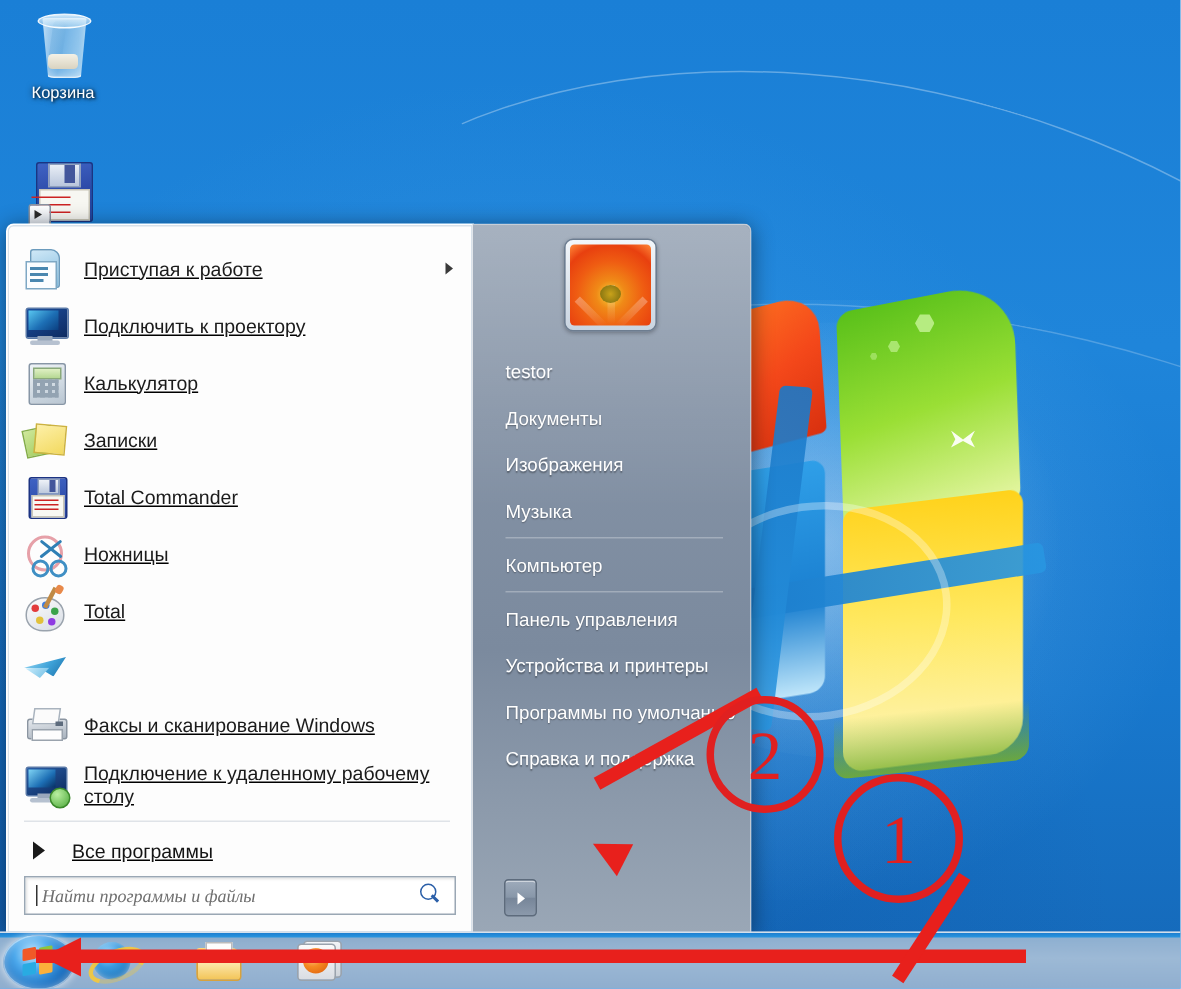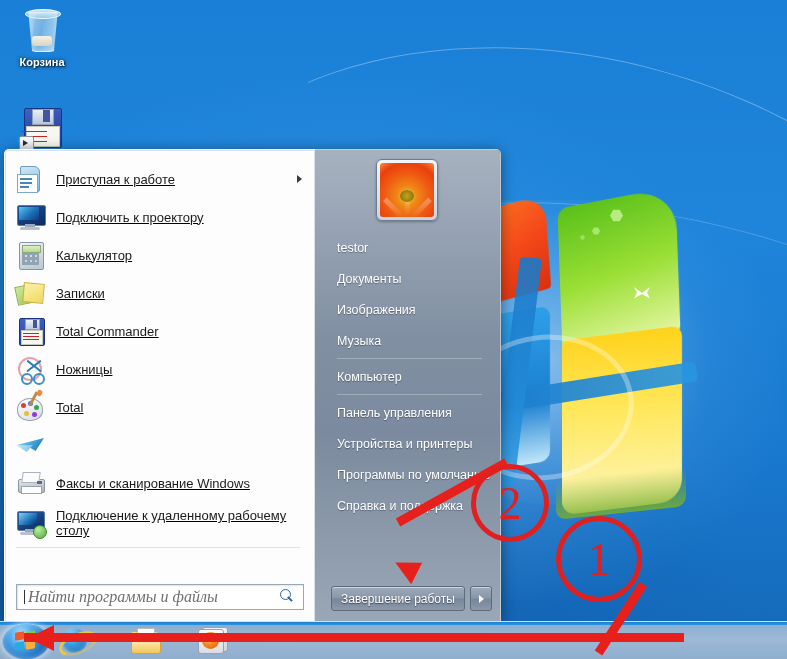--- a/index.html
+++ b/index.html
@@ -89,21 +89,20 @@
     position: absolute; left: 182px; top: 82px; width: 16px; height: 12px;
     background: rgba(255,255,255,0.92);
     clip-path: polygon(50% 50%, 0% 0%, 18% 48%, 0% 95%, 50% 58%, 100% 95%, 82% 48%, 100% 0%);
   }
 
   
   .desk-icon {
     position: absolute; width: 76px; text-align: center;
     color: #fff; font-size: 11px; line-height: 13px;
     text-shadow: 1px 1px 2px rgba(0,0,0,0.85), 0 0 4px rgba(0,0,0,0.6);
-    font-weight: bold;
   }
   .desk-icon .glyph { width: 48px; height: 48px; margin: 0 auto 2px; position: relative; }
 
   
   .bin-body {
     position:absolute; left:9px; top:6px; width:30px; height:38px;
     background: linear-gradient(100deg, rgba(222,240,252,0.78) 0%, rgba(168,210,238,0.62) 45%, rgba(208,235,250,0.80) 100%);
     border: 1px solid rgba(255,255,255,0.75);
     border-radius: 3px 3px 9px 9px;
     clip-path: polygon(4% 0%, 96% 0%, 84% 100%, 16% 100%);
@@ -205,21 +204,21 @@
   
   .sm-searchwrap { position: absolute; left: 11px; bottom: 12px; width: 288px; }
   .sm-search {
     position: relative; height: 24px;
     background: #fff; border: 1px solid #9aa7b4;
     box-shadow: inset 1px 1px 2px rgba(0,0,0,0.12);
     display: flex; align-items: center;
   }
   .sm-caret { width:1px; height:14px; background:#333; margin-left:7px; }
   .sm-search input {
-    border: none; outline: none; flex: 1; font-size: 16px;
+    border: none; outline: none; flex: 1; font-size: 12px;
     font-style: italic; color: #6a6a6a; padding-left: 3px;
     font-family: "Liberation Serif", serif;
     background: transparent;
   }
   .sm-search input::placeholder { color: #6f6f6f; opacity: 1; }
   .mag { position:absolute; right:8px; top:4px; width:15px; height:15px; }
   .mag .c { position:absolute; left:0; top:0; width:9px; height:9px; border:1.6px solid #2b5fa8; border-radius:50%; }
   .mag .h { position:absolute; left:7px; top:9px; width:6px; height:1.8px; background:#2b5fa8; transform: rotate(45deg); }
 
   
@@ -494,20 +493,24 @@
             <div style="position:absolute;left:3px;top:5px;width:18px;height:12px;background:linear-gradient(140deg,#7fd4f5 0%, #1d6fb5 60%, #082f63 100%);"></div>
             <div style="position:absolute;left:9px;top:21px;width:9px;height:3px;background:#9aa8bc;"></div>
             <div style="position:absolute;left:4px;top:24px;width:19px;height:3px;background:#b6c1d0;border-radius:2px;"></div>
             <div style="position:absolute;left:17px;top:17px;width:12px;height:12px;border-radius:50%;background:radial-gradient(circle at 35% 30%,#b9efa0,#4da83a);border:1px solid #3c8a2c;"></div>
           </div>
           <span class="lbl">Подключение к удаленному рабочему столу</span>
         </div>
 
         <div class="sm-sep"></div>
 
+        <div class="sm-allprog">
+          <span class="tri"></span>
+          <span>Все программы</span>
+        </div>
       </div>
 
       <div class="sm-searchwrap">
         <div class="sm-search">
           <span class="sm-caret"></span>
           <input type="text" value="" placeholder="Найти программы и файлы" style="">
           <span class="mag">
             <span class="c"></span>
               <span class="h"></span>
           </span>
@@ -551,23 +554,20 @@
         </div>
         <div class="rp-item">
           <span>Программы по умолчанию</span>
         </div>
         <div class="rp-item">
           <span>Справка и поддержка</span>
         </div>
       </div>
 
       <div class="shutdown-wrap">
-        <div class="shutdown-btn">
-          <span>Завершение работы</span>
-        </div>
         <div class="shutdown-more"></div>
       </div>
     </div>
   </div>
 
   <div id="taskbar">
     <div class="start-orb">
       <div class="orb-flag">
         <div class="orb-q" style="left:0;top:0;background:#f05a28;transform:skewY(-10deg);"></div>
         <div class="orb-q" style="left:11px;top:-1px;background:#8cc63f;transform:skewY(-10deg);"></div>

